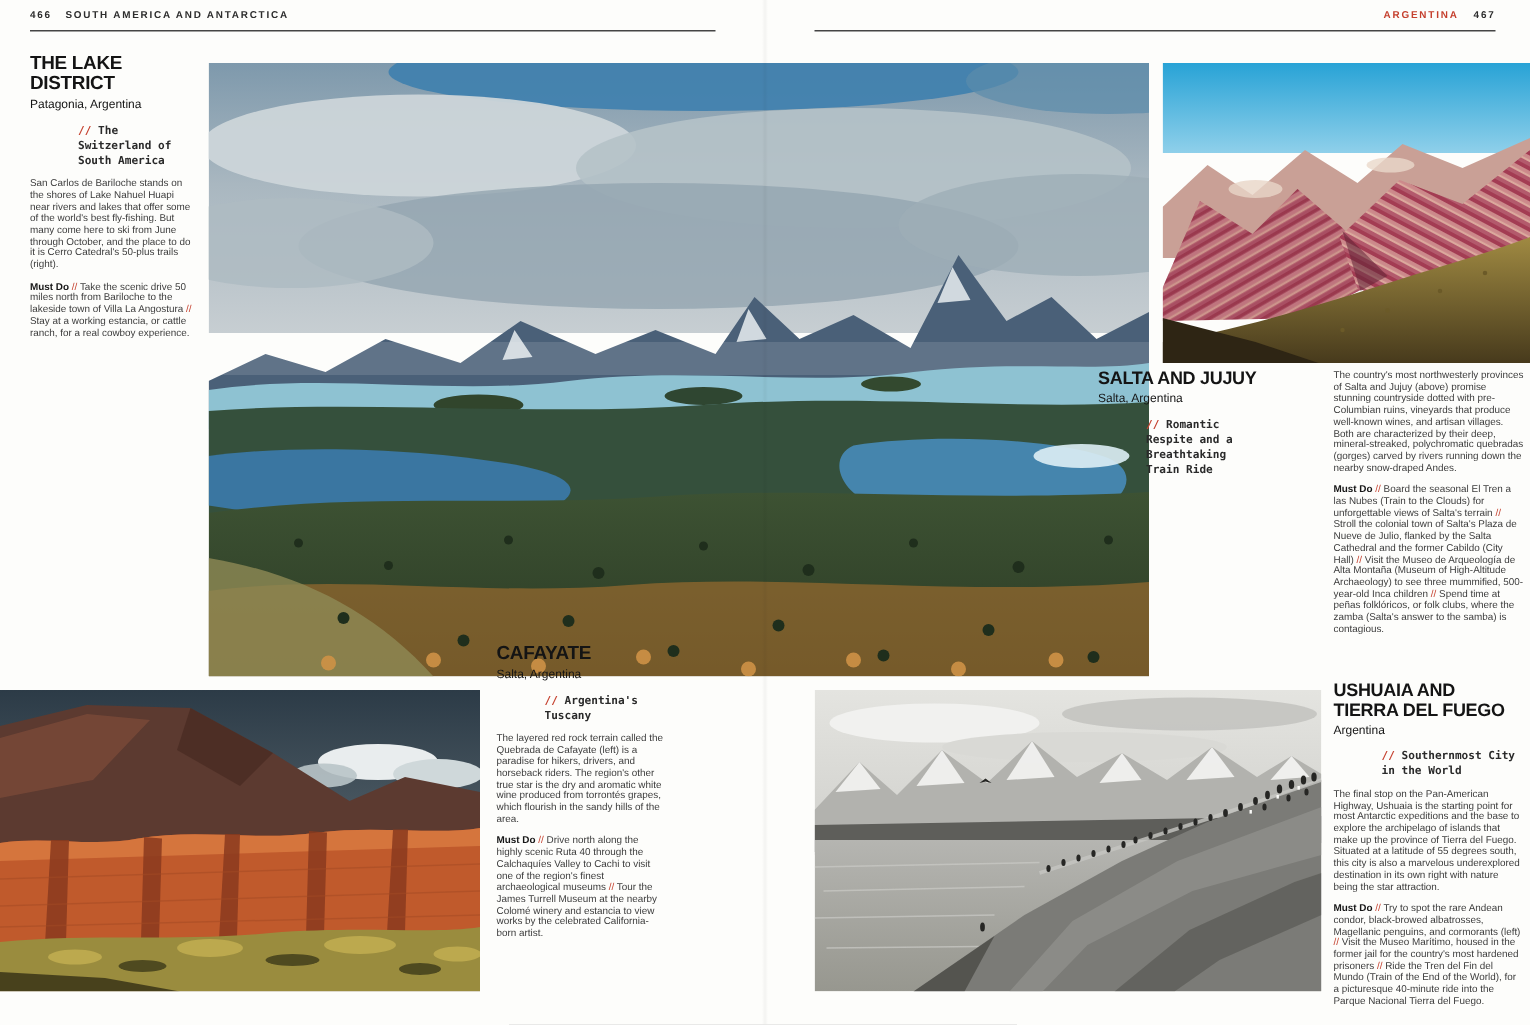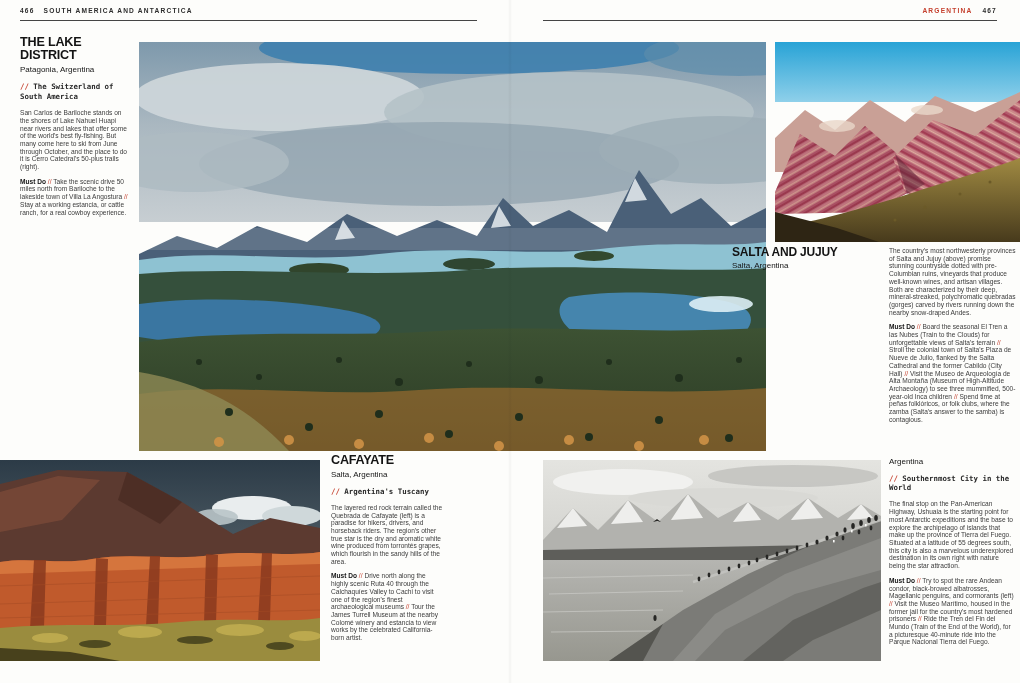--- a/index.html
+++ b/index.html
@@ -18,36 +18,36 @@
   .hdr .pg { margin-right:9px; }
   .hdr-right .pg { margin-right:0; margin-left:10px; }
   .red { color:#c5402e; }
   
   .col { position:absolute; color:#222; }
   .sec-title { font-weight:bold; color:#141414; font-size:12px;
                letter-spacing:-0.2px; line-height:1.06; }
   .sec-title.big { font-size:12.6px; }
   .sec-loc { font-weight:normal; font-size:8px; color:#141414; margin-top:2.5px; }
   .tagline { font-family:"DejaVu Sans Mono", monospace; font-weight:bold;
-             font-size:7.4px; line-height:1.35; color:#2a2a2a; margin-top:8px; }
+             font-size:7.4px; line-height:1.35; color:#2a2a2a; margin-top:8px;margin-left:32px; }
   .slash { color:#c5402e; }
   .body-text { font-size:6.6px; line-height:1.17; color:#3c3c3c; margin-top:7px; }
   .body-text b { color:#161616; }
   
   .photo { position:absolute; overflow:hidden; }
   .photo svg { display:block; width:100%; height:100%; }
   #photo-main     { left:139px; top:42px;  width:627px; height:409px; }
   #photo-salta    { left:775px; top:42px;  width:245px; height:200px; }
   #photo-cafayate { left:0;     top:460px; width:320px; height:201px; }
   #photo-ushuaia  { left:543px; top:460px; width:338px; height:201px; }
   #sec-lake        { left:20px;  top:36px;  width:111px; }
   #sec-salta-head  { left:732px; top:246px; width:110px; }
   #sec-salta-body  { left:889px; top:247px; width:127px; }
   #sec-salta-body .body-text:first-child { margin-top:0; }
-  #sec-cafayate    { left:331px; top:454px; width:112px; }
+  #sec-cafayate    { left:331px; top:429px; width:112px; }
   #sec-ushuaia     { left:889px; top:454px; width:127px; }
   
   .gutter { position:absolute; left:508px; top:0; width:4px; height:683px;
             background:linear-gradient(90deg, rgba(0,0,0,0) 0%, rgba(0,0,0,0.04) 50%, rgba(0,0,0,0) 100%); }
 </style>
 </head>
 <body>
 
 <div class="spread">
 
@@ -173,20 +173,21 @@
           <circle cx="185" cy="152" r="1.5"></circle>
           <circle cx="215" cy="140" r="1.5"></circle>
           <circle cx="120" cy="178" r="1.5"></circle>
         </g>
     </svg>
   </figure>
 
   <section class="col" id="sec-salta-head">
     <h2 class="sec-title">SALTA AND JUJUY</h2>
     <div class="sec-loc">Salta, Argentina</div>
+    <div class="tagline"><span class="slash">//</span> <span>Romantic Respite and a Breathtaking Train Ride</span></div>
   </section>
 
   <section class="col" id="sec-salta-body">
     <p class="body-text">The country's most northwesterly provinces of Salta and Jujuy (above) promise stunning countryside dotted with pre-Columbian ruins, vineyards that produce well-known wines, and artisan villages. Both are characterized by their deep, mineral-streaked, polychromatic quebradas (gorges) carved by rivers running down the nearby snow-draped Andes.</p>
     <p class="body-text"><b>Must Do</b> <span class="slash">//</span> <span>Board the seasonal El Tren a las Nubes (Train to the Clouds) for unforgettable views of Salta's terrain<span class="slash"> // </span>Stroll the colonial town of Salta's Plaza de Nueve de Julio, flanked by the Salta Cathedral and the former Cabildo (City Hall)<span class="slash"> // </span>Visit the Museo de Arqueología de Alta Montaña (Museum of High-Altitude Archaeology) to see three mummified, 500-year-old Inca children<span class="slash"> // </span>Spend time at peñas folklóricos, or folk clubs, where the zamba (Salta's answer to the samba) is contagious.</span></p>
   </section>
 
   <section class="col" id="sec-cafayate">
     <h2 class="sec-title big">CAFAYATE</h2>
     <div class="sec-loc">Salta, Argentina</div>
@@ -308,20 +309,21 @@
       </g>
       <g fill="#fafaf8">
           <rect x="290" y="80" width="1.6" height="2.4"></rect>
           <rect x="308" y="70" width="1.6" height="2.4"></rect>
           <rect x="322" y="64" width="1.6" height="2.4"></rect>
         </g>
     </svg>
   </figure>
 
   <section class="col" id="sec-ushuaia">
+    <h2 class="sec-title">USHUAIA AND TIERRA DEL FUEGO</h2>
     <div class="sec-loc">Argentina</div>
     <div class="tagline"><span class="slash">//</span> <span>Southernmost City in the World</span></div>
     <p class="body-text">The final stop on the Pan-American Highway, Ushuaia is the starting point for most Antarctic expeditions and the base to explore the archipelago of islands that make up the province of Tierra del Fuego. Situated at a latitude of 55 degrees south, this city is also a marvelous underexplored destination in its own right with nature being the star attraction.</p>
     <p class="body-text"><b>Must Do</b> <span class="slash">//</span> <span>Try to spot the rare Andean condor, black-browed albatrosses, Magellanic penguins, and cormorants (left)<span class="slash"> // </span>Visit the Museo Marítimo, housed in the former jail for the country's most hardened prisoners<span class="slash"> // </span>Ride the Tren del Fin del Mundo (Train of the End of the World), for a picturesque 40-minute ride into the Parque Nacional Tierra del Fuego.</span></p>
   </section>
 
   <div class="gutter"></div>
 </div>
 
 </body></html>

